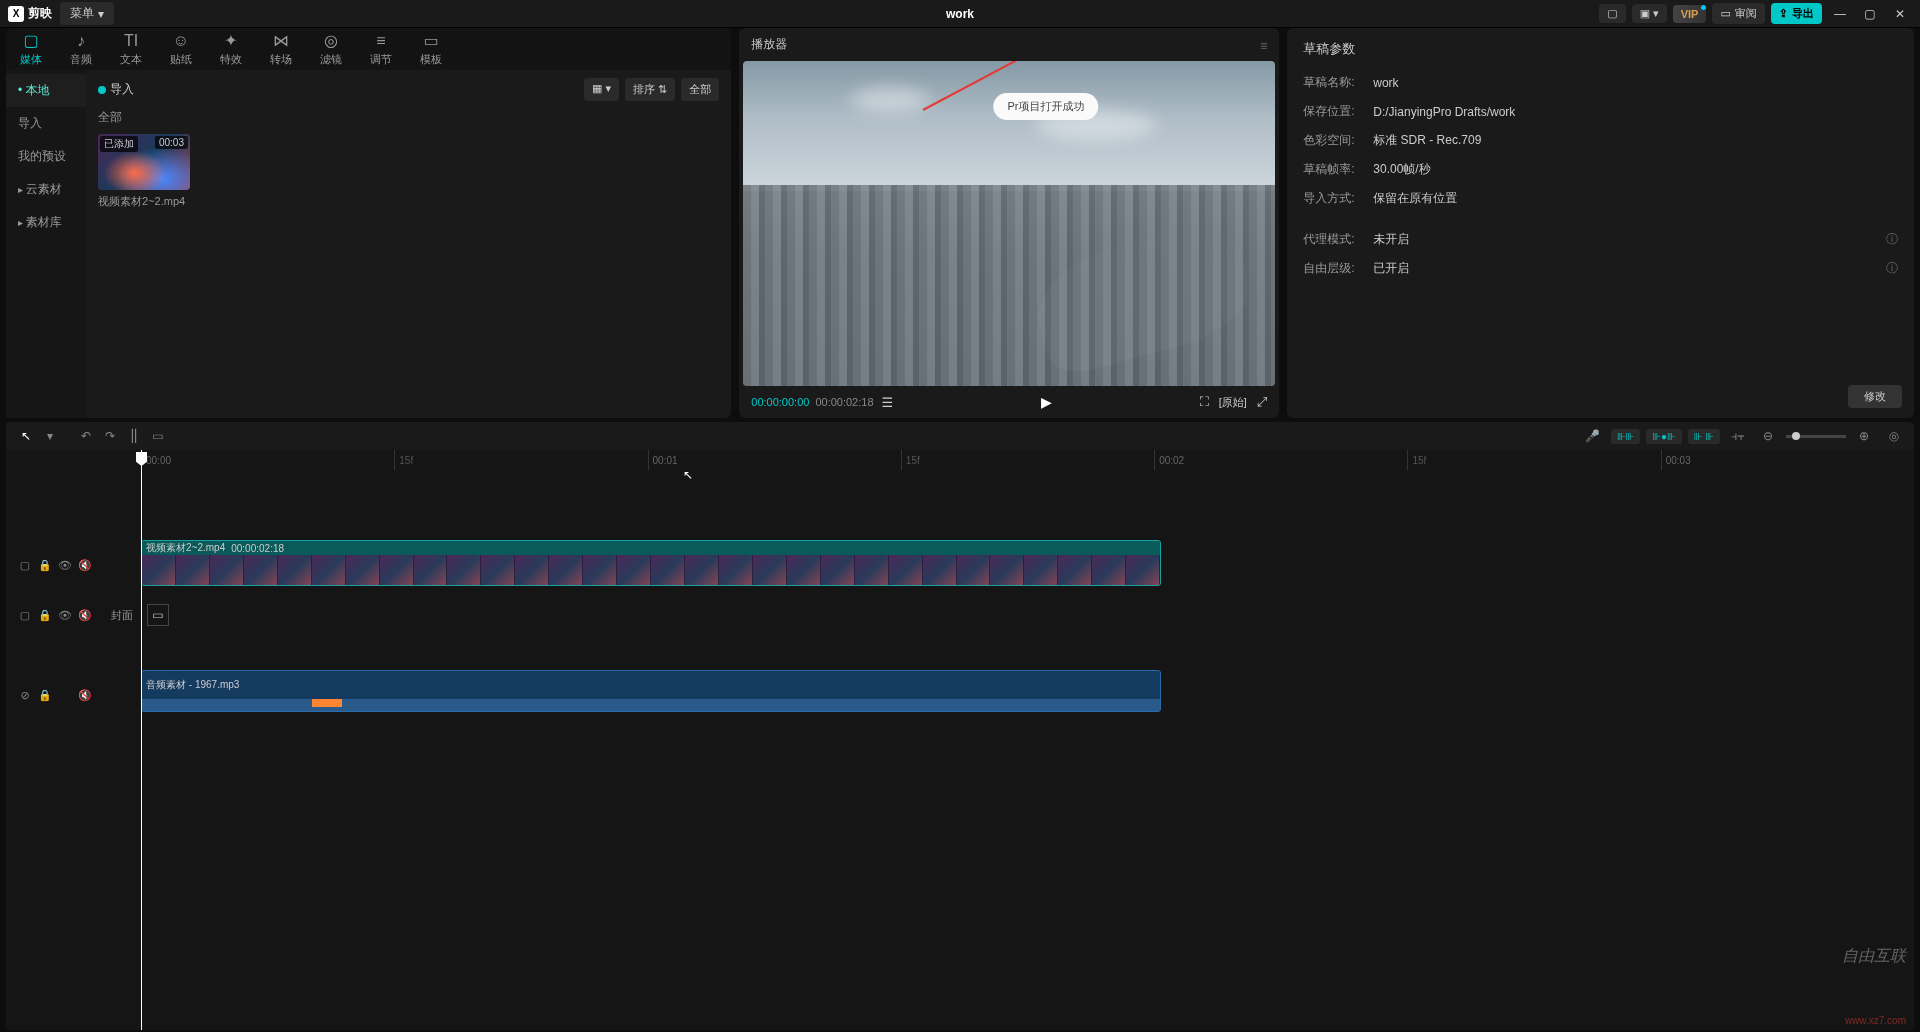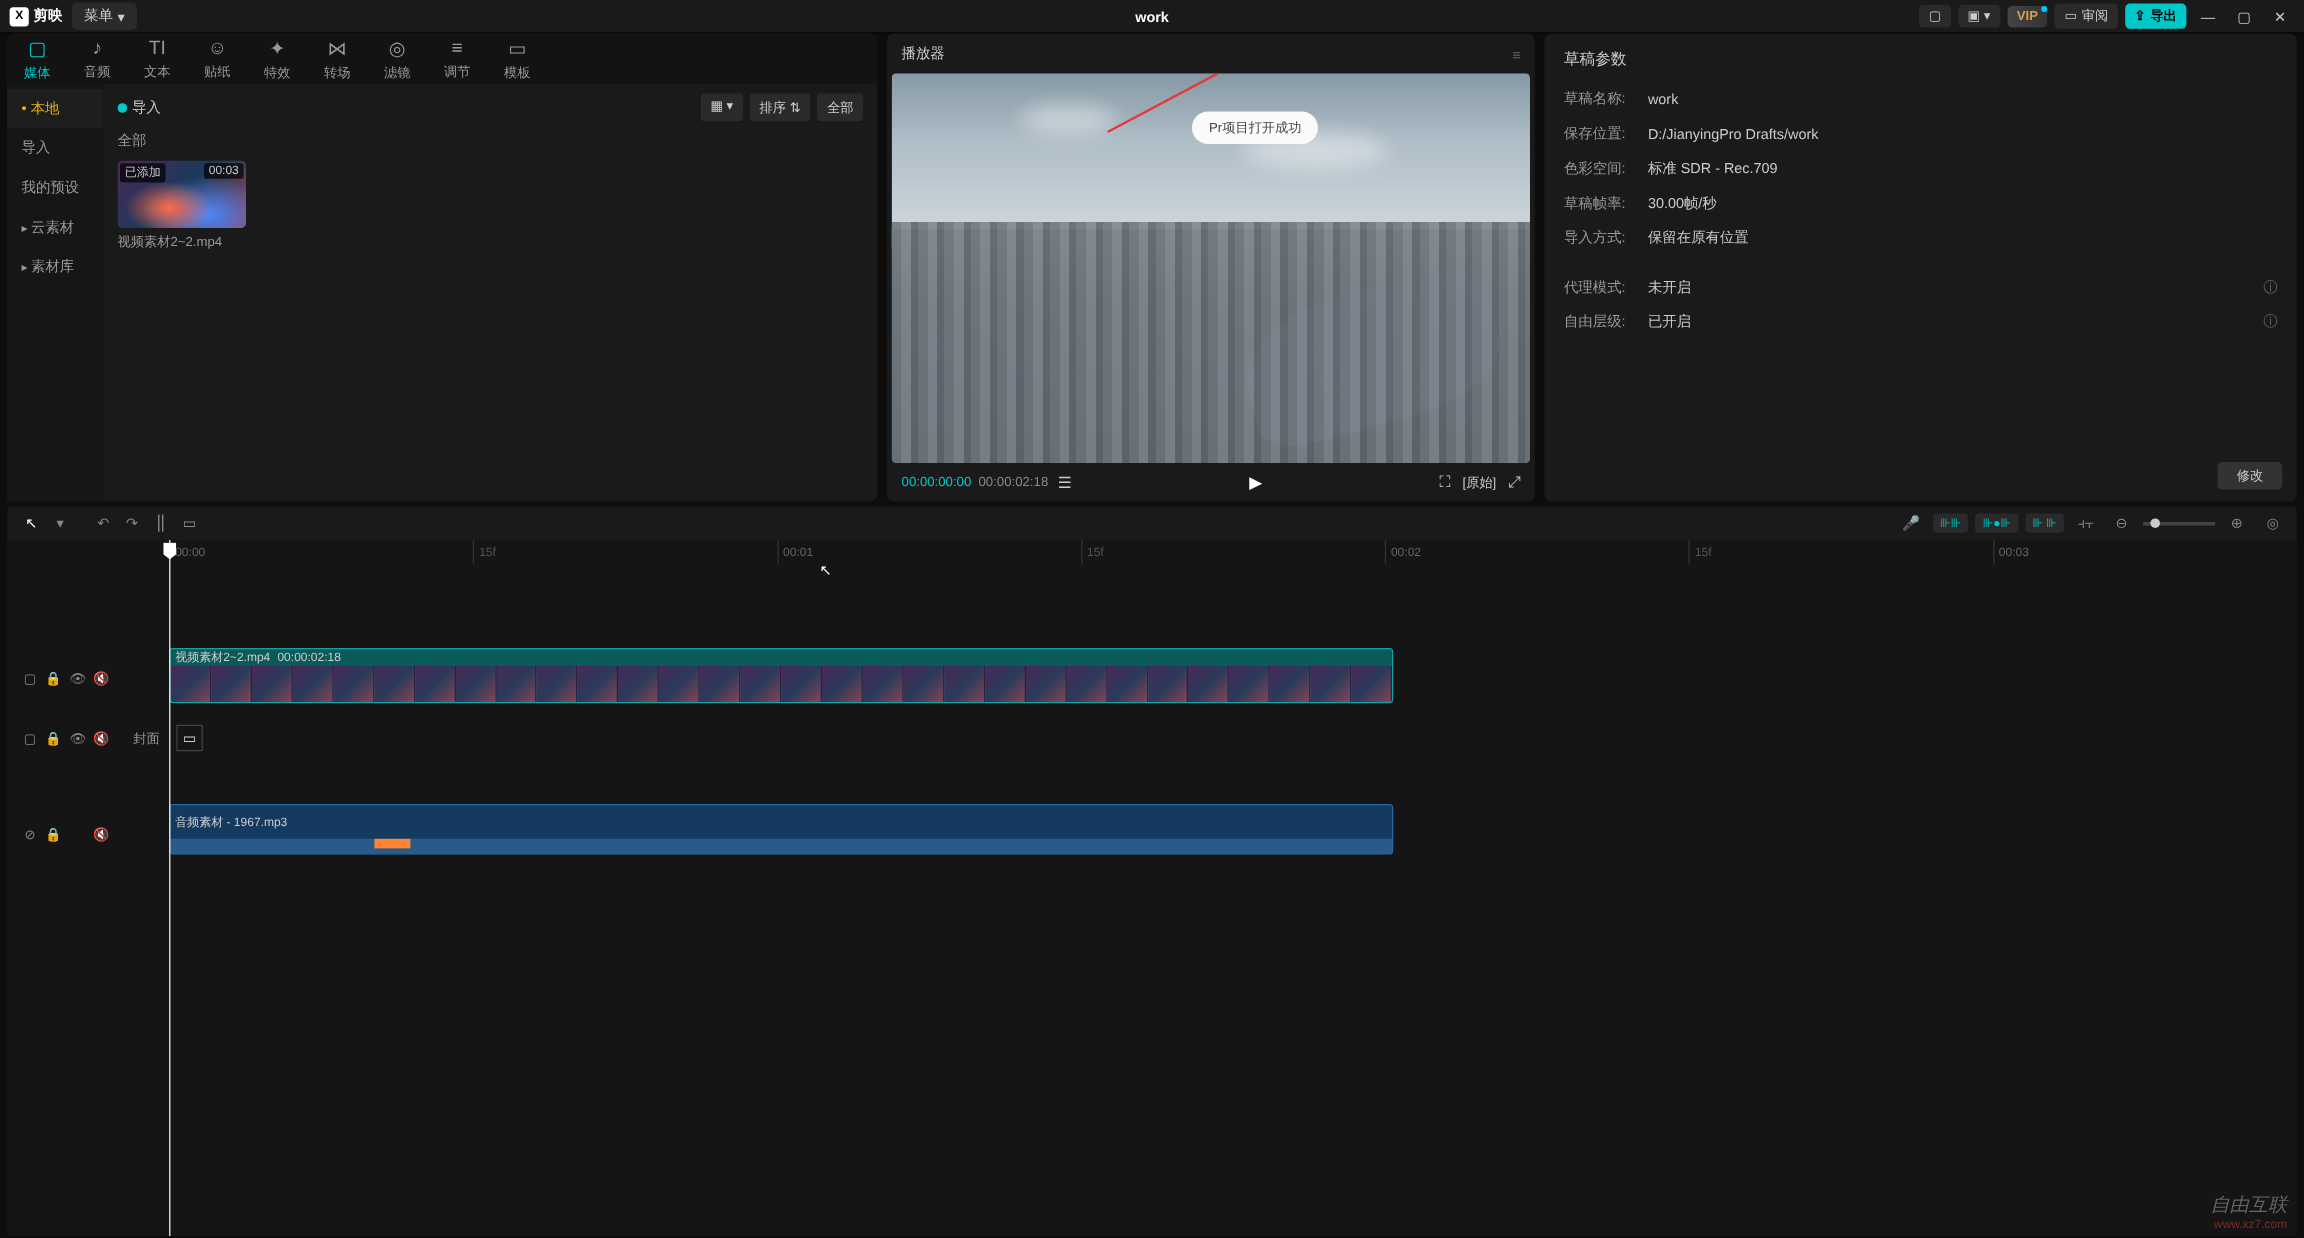--- a/index.html
+++ b/index.html
@@ -20,31 +20,31 @@
 
 .main-content { display: flex; height: 390px; gap: 8px; padding: 0 6px; }
 .left-panel { flex: 1; background: #1a1a1a; border-radius: 6px; display: flex; flex-direction: column; }
 .tab-bar { display: flex; background: #131313; border-radius: 6px 6px 0 0; }
 .tab { width: 50px; height: 42px; display: flex; flex-direction: column; align-items: center; justify-content: center; gap: 2px; cursor: pointer; font-size: 11px; color: #999; }
 .tab.active { color: #00c8c8; }
 .tab-icon { font-size: 16px; }
 .panel-body { flex: 1; display: flex; }
 .sidebar { width: 80px; background: #161616; display: flex; flex-direction: column; padding-top: 4px; }
 .sidebar-item { padding: 8px 12px; cursor: pointer; font-size: 12px; color: #999; }
-.sidebar-item.active { color: #eab308; background: #1e1e1e; }
+.sidebar-item.active { color: #5eead4; background: #1e1e1e; }
 .sidebar-item.has-arrow::before { content: "▸ "; font-size: 10px; }
 .media-area { flex: 1; padding: 8px 12px; }
 .media-toolbar { display: flex; justify-content: space-between; align-items: center; margin-bottom: 8px; }
 .import-btn { display: flex; align-items: center; gap: 4px; cursor: pointer; }
 .import-dot { width: 8px; height: 8px; background: #00c8c8; border-radius: 50%; }
 .media-tools { display: flex; gap: 6px; }
 .tool-btn { background: #2a2a2a; padding: 4px 8px; border-radius: 3px; cursor: pointer; font-size: 11px; }
 .all-label { color: #999; margin-bottom: 8px; }
 .thumb { width: 92px; position: relative; }
-.thumb-img { width: 107px; height: 56px; border-radius: 4px; background: linear-gradient(135deg, #4a2858, #1a3a5a, #a04555); position: relative; overflow: hidden; }
+.thumb-img { width: 92px; height: 56px; border-radius: 4px; background: linear-gradient(135deg, #4a2858, #1a3a5a, #a04555); position: relative; overflow: hidden; }
 .thumb-city { position: absolute; inset: 0; background: radial-gradient(ellipse at 40% 70%, #ff6b4a 0%, transparent 40%), radial-gradient(ellipse at 70% 80%, #4a88ff 0%, transparent 50%); }
 .thumb-badge { position: absolute; top: 2px; left: 2px; background: rgba(0,0,0,0.7); padding: 1px 4px; border-radius: 2px; font-size: 10px; }
 .thumb-duration { position: absolute; top: 2px; right: 2px; background: rgba(0,0,0,0.7); padding: 1px 4px; border-radius: 2px; font-size: 10px; }
 .thumb-name { font-size: 11px; color: #999; margin-top: 4px; word-break: break-all; }
 
 .center-panel { width: 540px; background: #1a1a1a; border-radius: 6px; display: flex; flex-direction: column; }
 .player-header { display: flex; justify-content: space-between; padding: 8px 12px; align-items: flex-end; }
 .player-view { flex: 1; margin: 0 4px; position: relative; background: #000; border-radius: 4px; overflow: hidden; }
 .city-preview { position: absolute; inset: 0; }
 .sky { position: absolute; top: 0; left: 0; right: 0; height: 45%; background: linear-gradient(180deg, #8599a5 0%, #b0bec8 40%, #d4dce0 100%); }
@@ -103,21 +103,21 @@
 
 .cover-row { display: flex; align-items: center; height: 50px; }
 .cover-label { width: 30px; text-align: center; color: #999; font-size: 11px; margin-left: 100px; }
 .cover-box { width: 22px; height: 22px; border: 1px solid #444; margin-left: 10px; display: flex; align-items: center; justify-content: center; cursor: pointer; }
 
 .audio-clip { position: absolute; left: 0; width: 1020px; height: 42px; background: #1a4a7a; border: 1px solid #2a6aaa; border-radius: 3px; overflow: hidden; }
 .audio-header { height: 28px; background: #153a60; padding: 0 4px; font-size: 10px; display: flex; align-items: center; }
 .waveform { height: 28px; background: linear-gradient(180deg, #2a5a8a 48%, #3a6a9a 50%, #2a5a8a 52%); position: relative; }
 .wave-peak { position: absolute; left: 170px; top: 0; width: 30px; height: 8px; background: #ff8533; }
 
-.watermark { position: absolute; bottom: 4px; right: 8px; color: #999; font-style: italic; font-size: 16px; opacity: 0.6; display: flex; flex-direction: column; align-items: flex-end; }
+.watermark { position: absolute; bottom: 4px; right: 8px; color: #999; font-style: italic; font-size: 16px; opacity: 0.6; display: flex; flex-direction: column; align-items: flex-end; gap: 48px; }
 .watermark-sub { font-size: 10px; color: #c0392b; font-style: normal; }
 
 .spacer-track { height: 70px; }
 </style>
 </head>
 <body>
 
 <div class="title-bar">
   <div class="title-left">
     <div class="logo">

